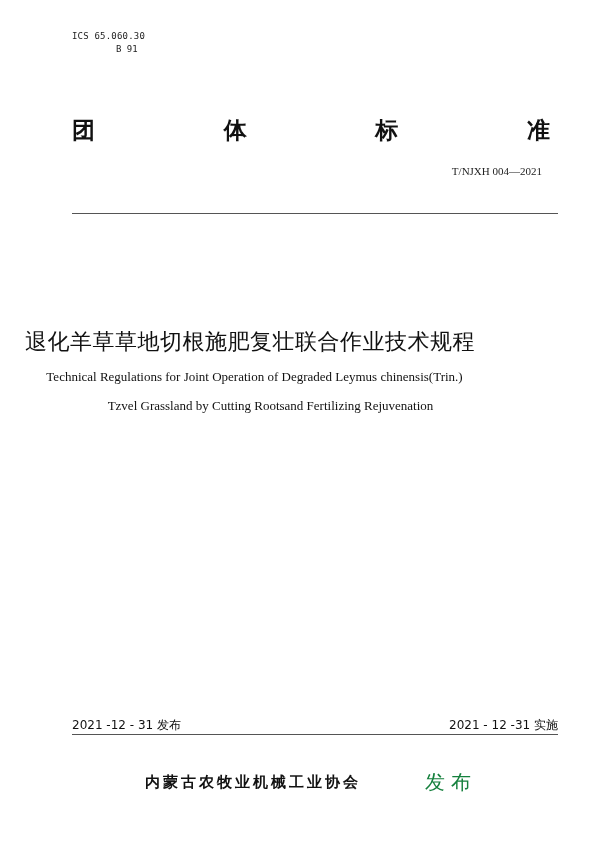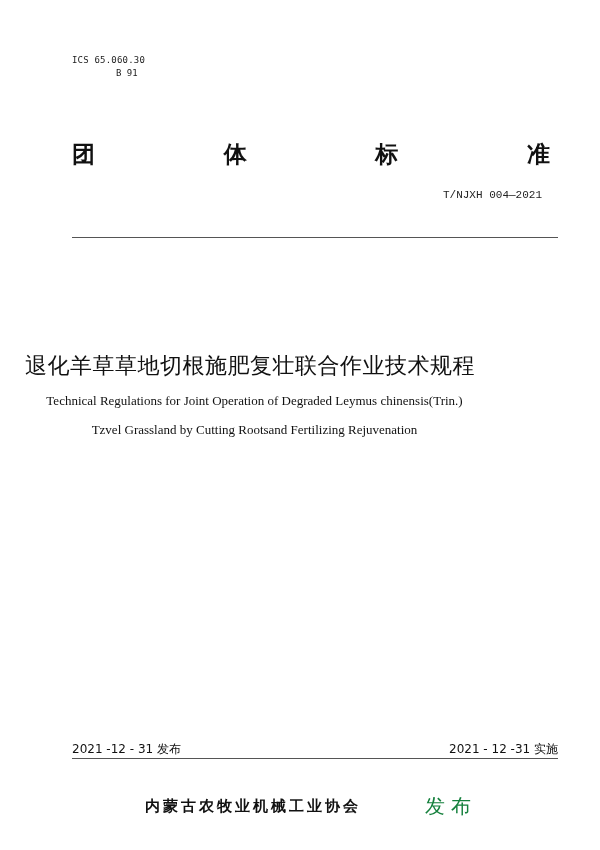--- a/index.html
+++ b/index.html
@@ -8,21 +8,21 @@
       background: #ffffff;
     }
     body {
       width: 600px;
       height: 850px;
       position: relative;
       overflow: hidden;
       font-family: "DejaVu Sans", sans-serif;
       color: #111111;
     }
-    .abs { position: absolute; margin-top: 24px; }
+    .abs { position: absolute; }
     .ics {
       left: 72px; top: 31px;
       font-family: "DejaVu Sans Mono", monospace;
       font-size: 9px;
       line-height: 11px;
       color: #222;
       letter-spacing: 0.2px;
     }
     .ccs {
       left: 72px; top: 44px;
@@ -37,21 +37,21 @@
       width: 478px;
       display: flex;
       justify-content: space-between;
       font-size: 23px;
       line-height: 28px;
       font-weight: bold;
       color: #111;
     }
     .std-number {
       right: 58px; top: 164px;
-      font-family: Liberation Mono, monospace;
+      font-family: Liberation Serif, serif;
       font-size: 11px;
       line-height: 14px;
       color: #222;
     }
     .rule-top {
       left: 72px; top: 213px;
       width: 486px; height: 1px;
       background: #555555;
     }
     .title-cn {
@@ -66,21 +66,21 @@
     .title-en-1 {
       left: 0; top: 369px;
       width: 509px;
       text-align: center;
       font-family: "Liberation Serif", serif;
       font-size: 13px;
       line-height: 16px;
       color: #111;
     }
     .title-en-2 {
-      left: 0; top: 398px;
+      left: 16px; top: 398px;
       width: 509px;
       text-align: center;
       font-family: "Liberation Serif", serif;
       font-size: 13px;
       line-height: 16px;
       color: #111;
     }
     .date-issue {
       left: 72px; top: 718px;
       font-size: 12px;

